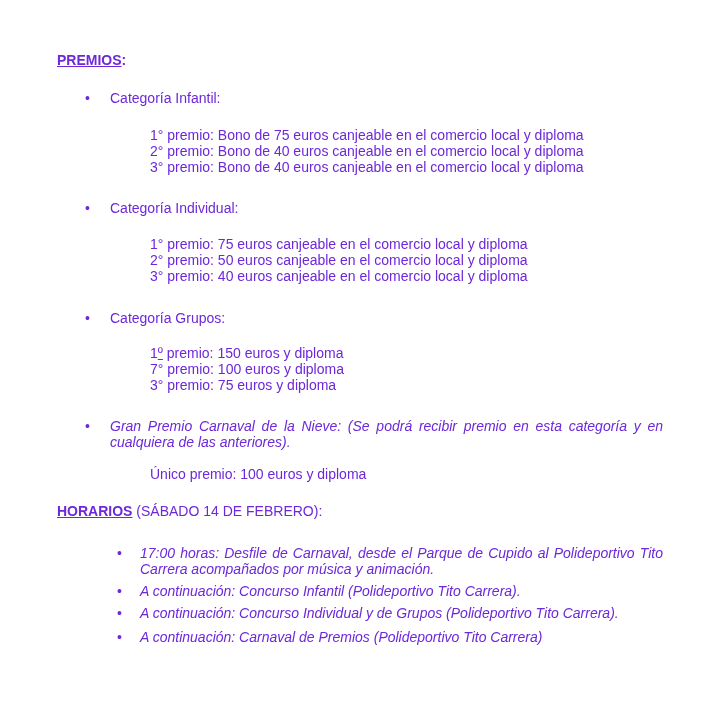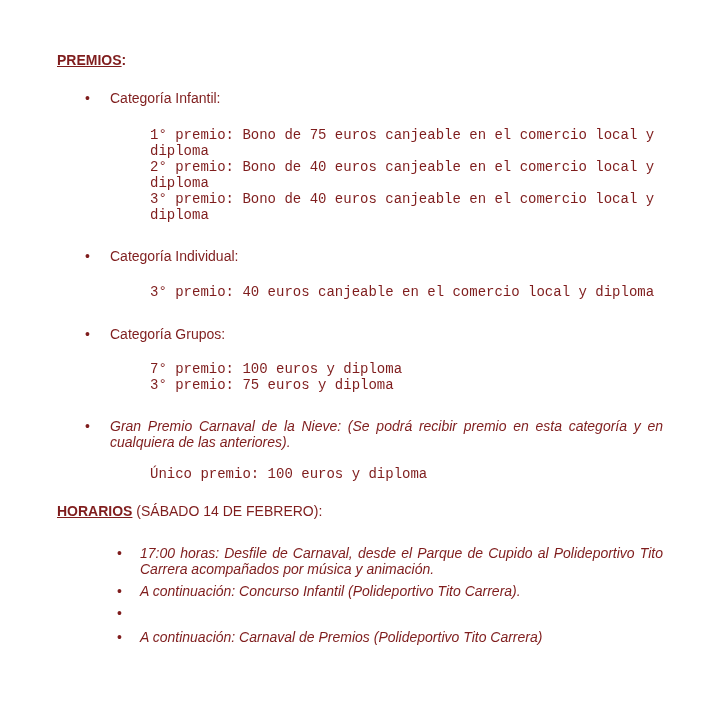--- a/index.html
+++ b/index.html
@@ -2,38 +2,38 @@
 <html><head>
 <meta charset="utf-8">
 <style>
   html, body { margin: 0; padding: 0; background: #ffffff; }
   .page {
     position: relative;
     width: 720px;
     height: 725px;
     box-sizing: border-box;
     background: #ffffff;
-    color: #7f1d1d;
+    color: #6d28d9;
     padding: 52px 57px 0 57px;
     font-family: "Liberation Sans", sans-serif;
     font-size: 14px;
     line-height: 16px;
     overflow: hidden;
   }
   p { margin: 0; }
   .bold { font-weight: bold; }
   .underline { text-decoration: underline; }
   .brow { display: flex; align-items: flex-start; }
   .brow .bcol { width: 25px; flex: 0 0 25px; }
   .brow.lvl1 { padding-left: 28px; }
   .brow.lvl2 { padding-left: 60px; }
   .brow.lvl2 .bcol { width: 23px; flex: 0 0 23px; }
   .btxt { flex: 1 1 auto; }
   .justify { text-align: justify; font-style: italic; }
-  .prizes { padding-left: 93px; font-family: Liberation Mono, monospace; }
+  .prizes { padding-left: 93px; }
   .mb6  { margin-bottom: 6px; }
   .mb8  { margin-bottom: 8px; }
   .mb16 { margin-bottom: 16px; }
   .mb19 { margin-bottom: 19px; }
   .mb20 { margin-bottom: 20px; }
   .mb21 { margin-bottom: 21px; }
   .mb22 { margin-bottom: 22px; }
   .mb25 { margin-bottom: 25px; }
   .mb26 { margin-bottom: 26px; }
 </style>
@@ -52,28 +52,31 @@
     <p>1° premio: Bono de 75 euros canjeable en el comercio local y diploma</p>
     <p>2° premio: Bono de 40 euros canjeable en el comercio local y diploma</p>
     <p>3° premio: Bono de 40 euros canjeable en el comercio local y diploma</p>
   </div>
 
   <div class="brow lvl1 mb20">
     <span class="bcol">•</span>
     <span class="btxt">Categoría Individual:</span>
   </div>
   <div class="prizes mb26">
+    <p>1° premio: 75 euros canjeable en el comercio local y diploma</p>
+    <p>2° premio: 50 euros canjeable en el comercio local y diploma</p>
     <p>3° premio: 40 euros canjeable en el comercio local y diploma</p>
   </div>
 
   <div class="brow lvl1 mb19">
     <span class="bcol">•</span>
     <span class="btxt">Categoría Grupos:</span>
   </div>
   <div class="prizes mb25">
+    <p>1<span style="text-decoration:underline">º</span> premio: 150 euros y diploma</p>
     <p>7° premio: 100 euros y diploma</p>
     <p>3° premio: 75 euros y diploma</p>
   </div>
 
   <div class="brow lvl1 mb16">
     <span class="bcol">•</span>
     <span class="btxt justify">Gran Premio Carnaval de la Nieve: (Se podrá recibir premio en esta categoría y en cualquiera de las anteriores).</span>
   </div>
   <div class="prizes mb21">
     <p>Único premio: 100 euros y diploma</p>
@@ -84,19 +87,20 @@
   <div class="brow lvl2 mb6">
     <span class="bcol">•</span>
     <span class="btxt justify">17:00 horas: Desfile de Carnaval, desde el Parque de Cupido al Polideportivo Tito Carrera acompañados por música y animación.</span>
   </div>
   <div class="brow lvl2 mb6">
     <span class="bcol">•</span>
     <span class="btxt justify">A continuación: Concurso Infantil (Polideportivo Tito Carrera).</span>
   </div>
   <div class="brow lvl2 mb8">
     <span class="bcol">•</span>
+    <span class="btxt justify">A continuación: Concurso Individual y de Grupos (Polideportivo Tito Carrera).</span>
   </div>
   <div class="brow lvl2">
     <span class="bcol">•</span>
     <span class="btxt justify">A continuación: Carnaval de Premios (Polideportivo Tito Carrera)</span>
   </div>
 
 </div>
 
 </body></html>

